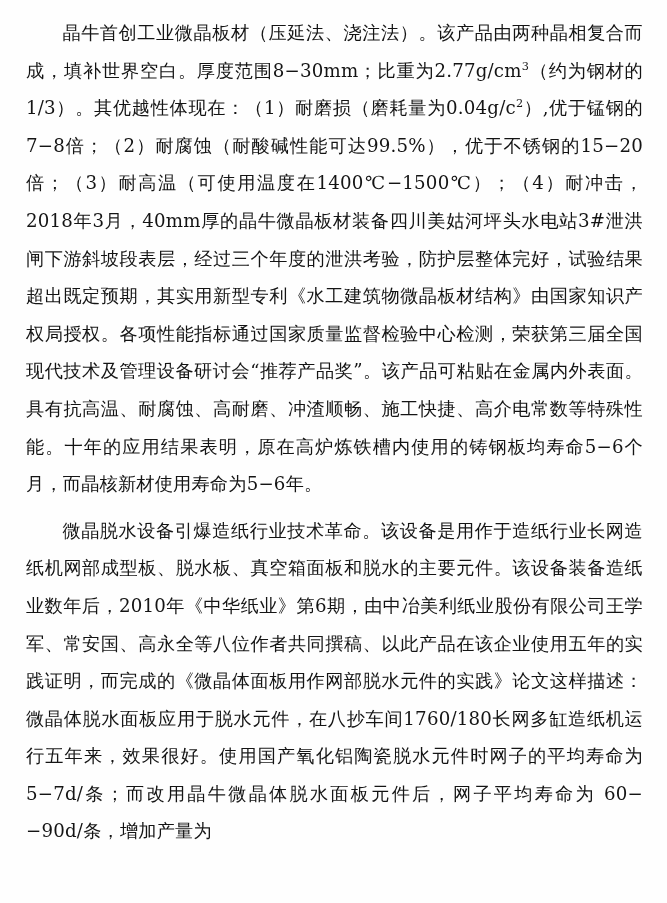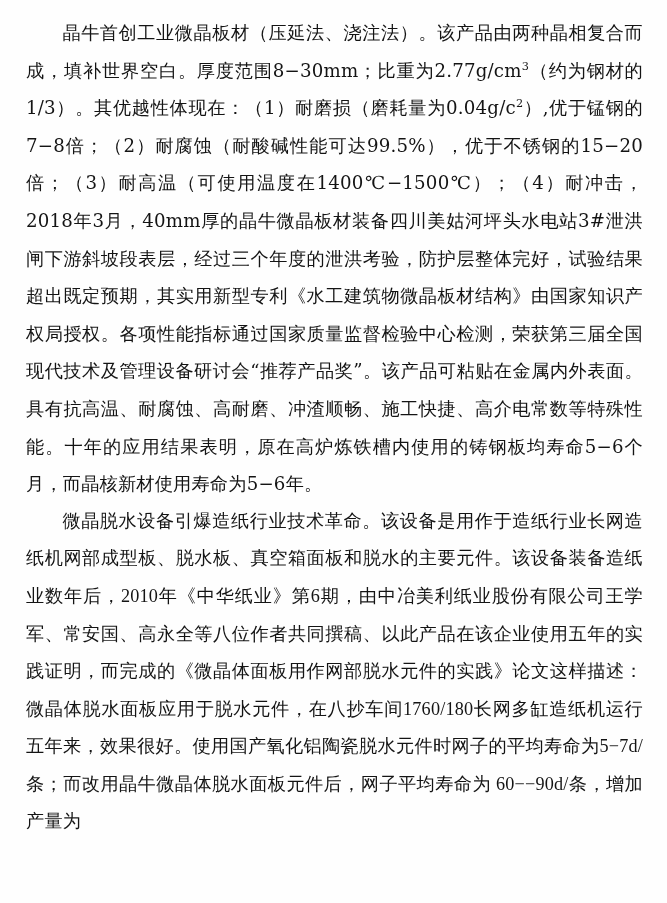--- a/index.html
+++ b/index.html
@@ -28,22 +28,21 @@
     text-align: justify;
     text-justify: inter-ideograph;
     letter-spacing: 0.2px;
     color: #141414;
   }
   .para {
     margin: 0;
     text-indent: 2em;
   }
   .para + .para {
-    margin-top: 0;
-    font-family: Liberation Serif, serif;
+    margin-top: 9px;
   }
   sup {
     font-size: 0.62em;
     vertical-align: super;
     line-height: 0;
   }
 </style>
 </head>
 <body>
 

